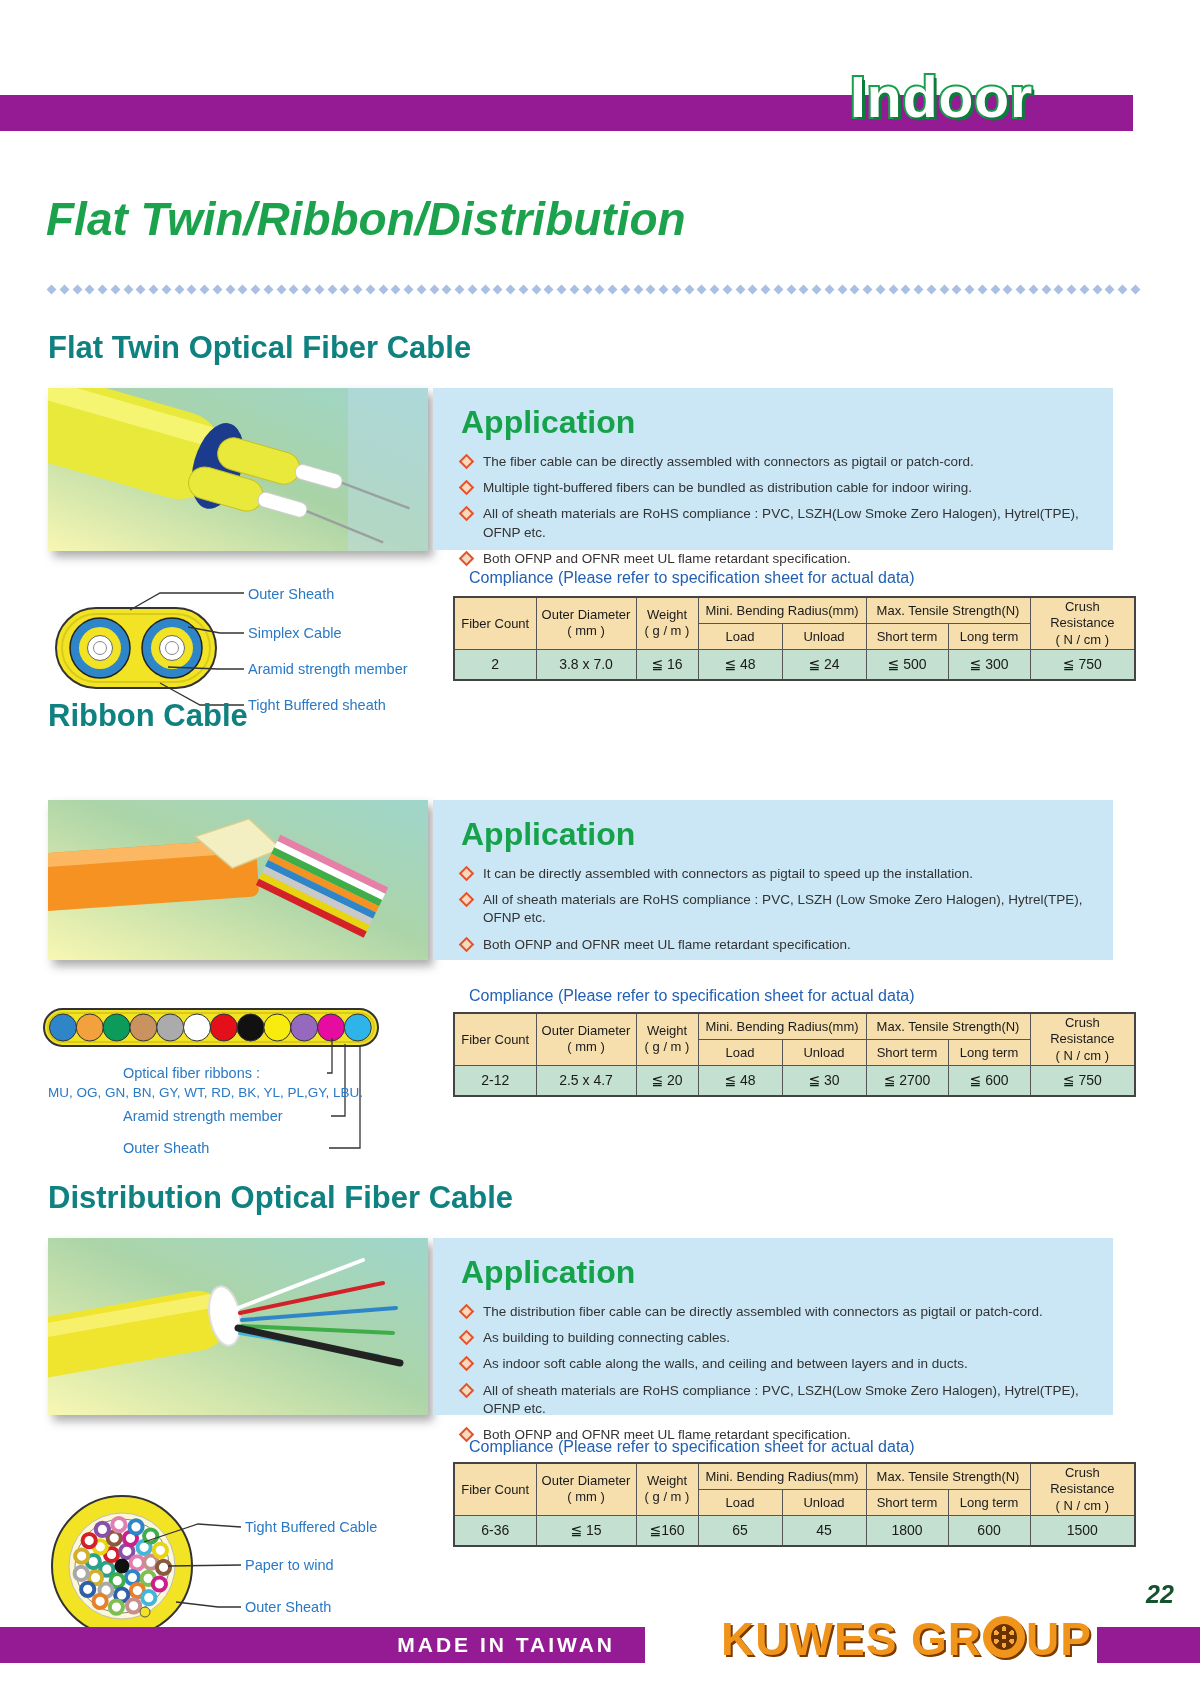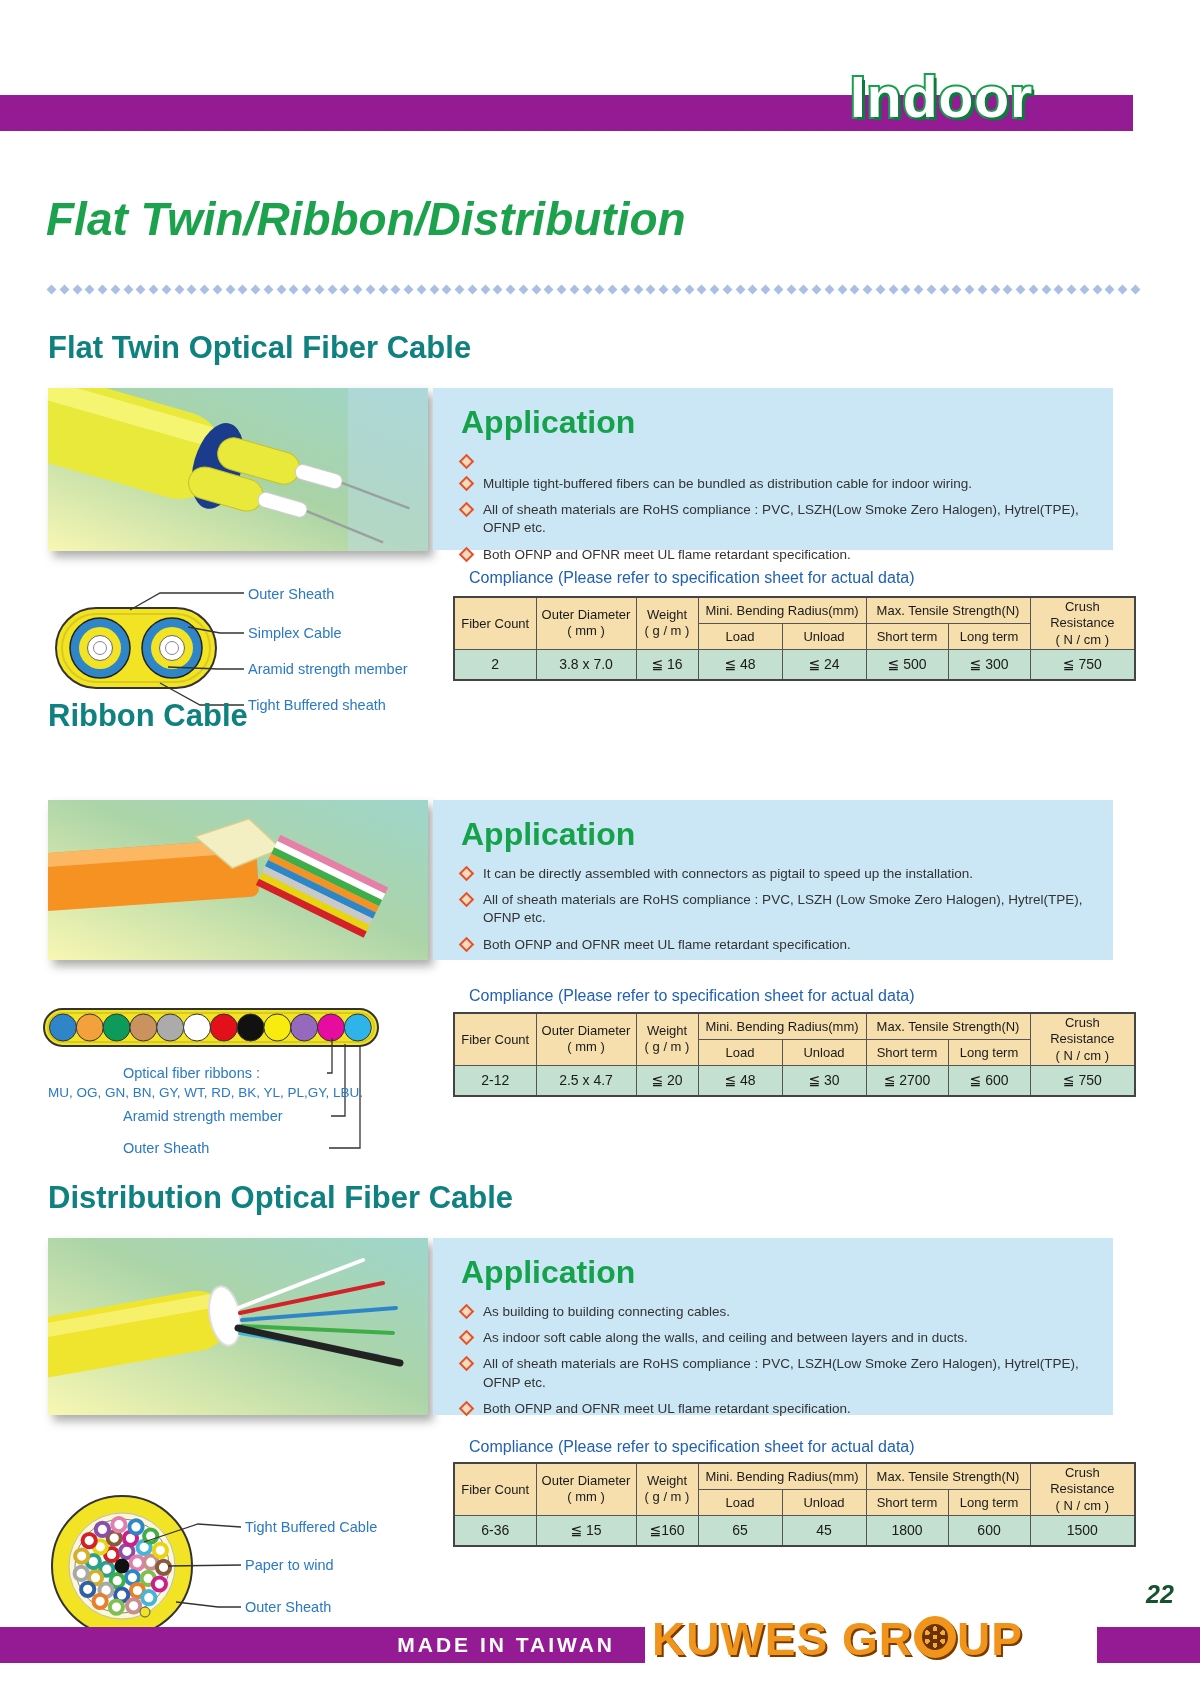--- a/index.html
+++ b/index.html
@@ -40,21 +40,21 @@
 
   .diagram{position:absolute;}
   .dlabel{position:absolute;color:#2A79C4;font-size:14.5px;white-space:nowrap;}
   .dlabel.ra{text-align:left;}
 
   .pageno{position:absolute;top:1580px;left:1146px;font-size:25px;font-weight:bold;font-style:italic;color:#14532d;}
   .foot-bar-left{position:absolute;top:1627px;left:0;width:645px;height:36px;background:#951B95;color:#fff;
     display:flex;align-items:center;justify-content:flex-end;box-sizing:border-box;padding-right:30px;
     font-size:21px;font-weight:bold;letter-spacing:3px;}
   .foot-bar-right{position:absolute;top:1627px;left:1097px;width:103px;height:36px;background:#951B95;}
-  .logo{position:absolute;top:1612px;left:652px;width:440px;text-align:left;font-size:46px;font-weight:bold;
+  .logo{position:absolute;top:1612px;left:652px;width:440px;text-align:right;font-size:46px;font-weight:bold;
     color:#F0941C;letter-spacing:1px;text-shadow:2px 2px 0 #7A3A00;white-space:nowrap;}
   .logo-o{display:inline-block;width:26px;height:26px;border-radius:50%;border:8px solid #F0941C;
     background-color:#6B3200;vertical-align:-3px;margin:0 1px;text-shadow:none;box-shadow:2px 2px 0 #7A3A00;
     background-image:
       radial-gradient(circle 2.5px at 50% 18%, #F5A83C 98%, transparent),
       radial-gradient(circle 2.5px at 80% 34%, #F5A83C 98%, transparent),
       radial-gradient(circle 2.5px at 80% 66%, #F5A83C 98%, transparent),
       radial-gradient(circle 2.5px at 50% 82%, #F5A83C 98%, transparent),
       radial-gradient(circle 2.5px at 20% 66%, #F5A83C 98%, transparent),
       radial-gradient(circle 2.5px at 20% 34%, #F5A83C 98%, transparent),
@@ -182,20 +182,21 @@
         <rect x="220" y="70" width="50" height="15" rx="7" fill="#fff" stroke="#ccc" stroke-width="1"></rect>
         <line x1="270" y1="77" x2="352" y2="86" stroke="#9aa0a0" stroke-width="2.5"></line>
       </g>
     </svg>
   </div>
 
   <div class="app-box" style="top:388px;height:162px">
     <div class="app-title">Application</div>
     <div class="bullet">
         <span class="dia"></span>
+        <span>The fiber cable can be directly assembled with connectors as  pigtail or patch-cord.</span>
       </div>
     <div class="bullet">
         <span class="dia"></span>
         <span>Multiple tight-buffered fibers can be bundled as distribution cable for indoor wiring.</span>
       </div>
     <div class="bullet">
         <span class="dia"></span>
         <span>All of sheath materials are RoHS compliance : PVC, LSZH(Low Smoke Zero Halogen), Hytrel(TPE), OFNP etc.</span>
       </div>
     <div class="bullet">
@@ -426,20 +427,24 @@
         <line x1="194" y1="82" x2="348" y2="70" stroke="#2E86C8" stroke-width="4"></line>
         <line x1="194" y1="88" x2="345" y2="95" stroke="#3FAE49" stroke-width="4"></line>
         <line x1="192" y1="95" x2="330" y2="118" stroke="#45B5D9" stroke-width="4"></line>
         <line x1="190" y1="90" x2="352" y2="125" stroke="#222222" stroke-width="7"></line>
       </g>
     </svg>
   </div>
 
   <div class="app-box" style="top:1238px;height:177px">
     <div class="app-title">Application</div>
+    <div class="bullet">
+        <span class="dia"></span>
+        <span>The distribution fiber cable can be directly assembled with   connectors as pigtail or patch-cord.</span>
+      </div>
     <div class="bullet">
         <span class="dia"></span>
         <span>As building to building connecting cables.</span>
       </div>
     <div class="bullet">
         <span class="dia"></span>
         <span>As indoor soft cable along the walls, and ceiling and between layers and in ducts.</span>
       </div>
     <div class="bullet">
         <span class="dia"></span>

